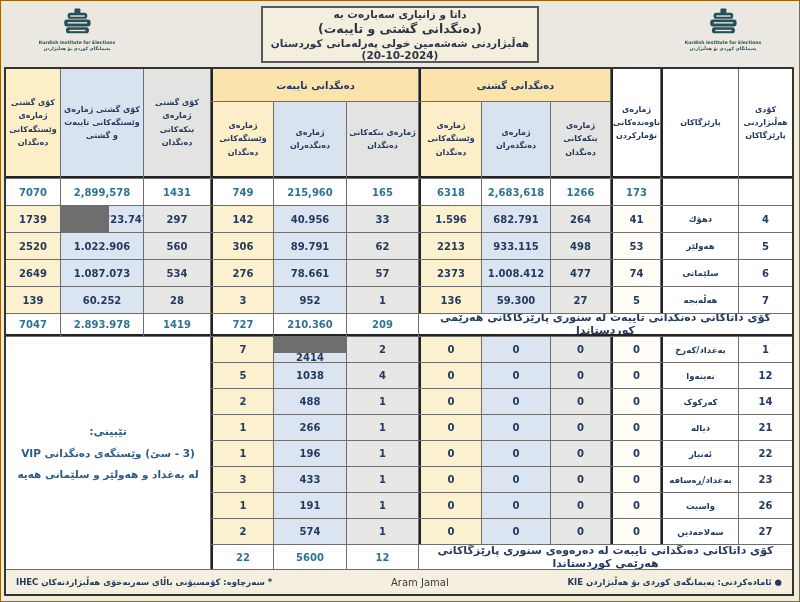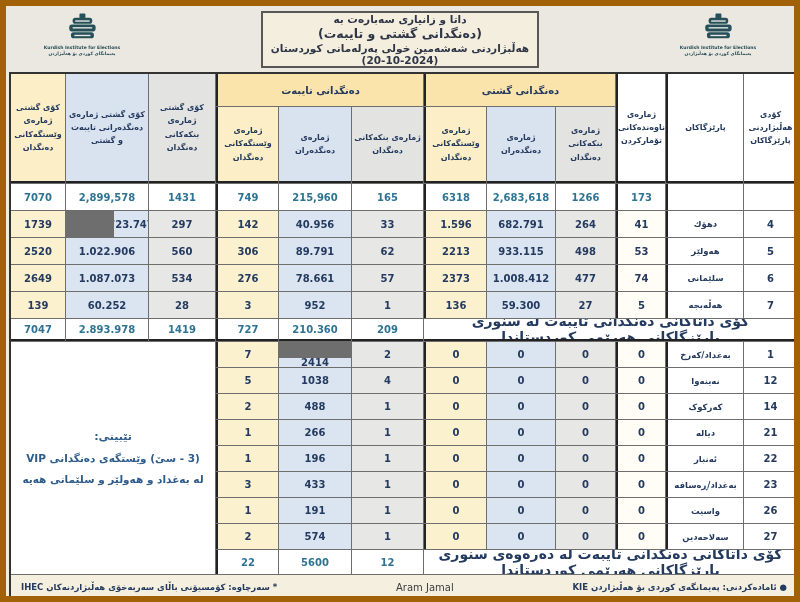--- a/index.html
+++ b/index.html
@@ -1,18 +1,18 @@
 <!DOCTYPE html>
 <html><head>
 <meta charset="utf-8">
 <style>
   html,body{margin:0;padding:0;background:#d8d4c6;}
   .page{
     position:relative;width:800px;height:602px;box-sizing:border-box;
-    background:#f2ecdb;border:6px solid #a16207;overflow:hidden;
+    background:#f2ecdb;border:1px solid #a16207;overflow:hidden;
     font-family:"DejaVu Sans",sans-serif;
   }
   .top-strip{position:absolute;left:0;top:0;width:796px;height:66px;background:#eae8e1;}
   .logo{position:absolute;top:7px;width:104px;text-align:center;line-height:1.25;}
   .logo.left{left:24px;} .logo.right{right:24px;}
   .logo .cap{font-size:4.5px;font-weight:bold;color:#2a4d57;}
   .title-box{
     position:absolute;left:50%;top:5px;transform:translateX(-50%);
     width:278px;height:57px;box-sizing:border-box;background:#f3eedd;
     border:2px solid #575757;display:flex;flex-direction:column;
@@ -31,21 +31,21 @@
   .cell{background:#ffffff;display:flex;align-items:center;justify-content:center;
         text-align:center;overflow:hidden;box-sizing:border-box;}
   .y{background:#fcf1cf;} .b{background:#dbe5f2;} .g{background:#e7e7e6;}
   .hy{background:#fceec6;} .hb{background:#d9e3f0;} .hg{background:#e3e3e2;}
   .band{background:#fbe3ac;} .reg{background:#fffdf6;}
   .hdr{font-size:8px;font-weight:bold;color:#243a5e;line-height:1.65;padding:0 2px;}
   .bandtxt{font-size:10px;font-weight:bold;color:#243a5e;}
   .num{font-size:10px;font-weight:bold;color:#243a5e;}
   .name{font-size:8.5px;font-weight:bold;color:#243a5e;padding:0 3px;}
   .teal{color:#2e7492;}
-  .lbl{font-size:14px;font-weight:bold;color:#243a5e;padding:0 6px;}
+  .lbl{font-size:11px;font-weight:bold;color:#243a5e;padding:0 6px;}
   .bl{border-left:2px solid #222;}
   .bb{border-bottom:2px solid #222;}
   .note-cell{flex-direction:column;gap:2px;line-height:1.8;}
   .n1{font-size:11px;font-weight:bold;color:#2d5b8a;}
   .n2{font-size:10.5px;font-weight:bold;color:#2d5b8a;}
   .footer{background:#f4efdf;display:flex;direction:rtl;align-items:center;
           justify-content:space-between;padding:0 10px;}
   .f-ku{font-size:8.5px;font-weight:bold;color:#243a5e;}
   .f-en{font-size:10px;color:#3c3c3c;}
   .icon-svg{display:block;margin:0 auto 2px auto;}
@@ -101,21 +101,21 @@
 
     <div class="cell hdr hg bb" style="grid-area:2/4/3/5">ژمارەی بنکەکانی دەنگدان</div>
     <div class="cell hdr hb bb" style="grid-area:2/5/3/6">ژمارەی دەنگدەران</div>
     <div class="cell hdr hy bl bb" style="grid-area:2/6/3/7">ژمارەی وێستگەکانی دەنگدان</div>
 
     <div class="cell hdr hg bb" style="grid-area:2/7/3/8">ژمارەی بنکەکانی دەنگدان</div>
     <div class="cell hdr hb bb" style="grid-area:2/8/3/9">ژمارەی دەنگدەران</div>
     <div class="cell hdr hy bl bb" style="grid-area:2/9/3/10">ژمارەی وێستگەکانی دەنگدان</div>
 
     <div class="cell hdr hg bb" style="grid-area:1/10/3/11">کۆی گشتی ژمارەی بنکەکانی دەنگدان</div>
-    <div class="cell hdr hb bb" style="grid-area:1/11/3/12">کۆی گشتی ژمارەی دەنگدەرانی تایبەت و گشتی</div>
+    <div class="cell hdr hb bb" style="grid-area:1/11/3/12">کۆی گشتی ژمارەی وێستگەکانی تایبەت و گشتی</div>
     <div class="cell hdr hy bb" style="grid-area:1/12/3/13">کۆی گشتی ژمارەی وێستگەکانی دەنگدان</div>
 
     <div class="cell" style="grid-area:3/1/4/2"></div>
     <div class="cell bl" style="grid-area:3/2/4/3"></div>
     <div class="cell num teal bl" style="grid-area:3/3/4/4">173</div>
     <div class="cell num teal" style="grid-area:3/4/4/5">1266</div>
     <div class="cell num teal" style="grid-area:3/5/4/6">2,683,618</div>
     <div class="cell num teal bl" style="grid-area:3/6/4/7">6318</div>
     <div class="cell num teal" style="grid-area:3/7/4/8">165</div>
     <div class="cell num teal" style="grid-area:3/8/4/9">215,960</div>

